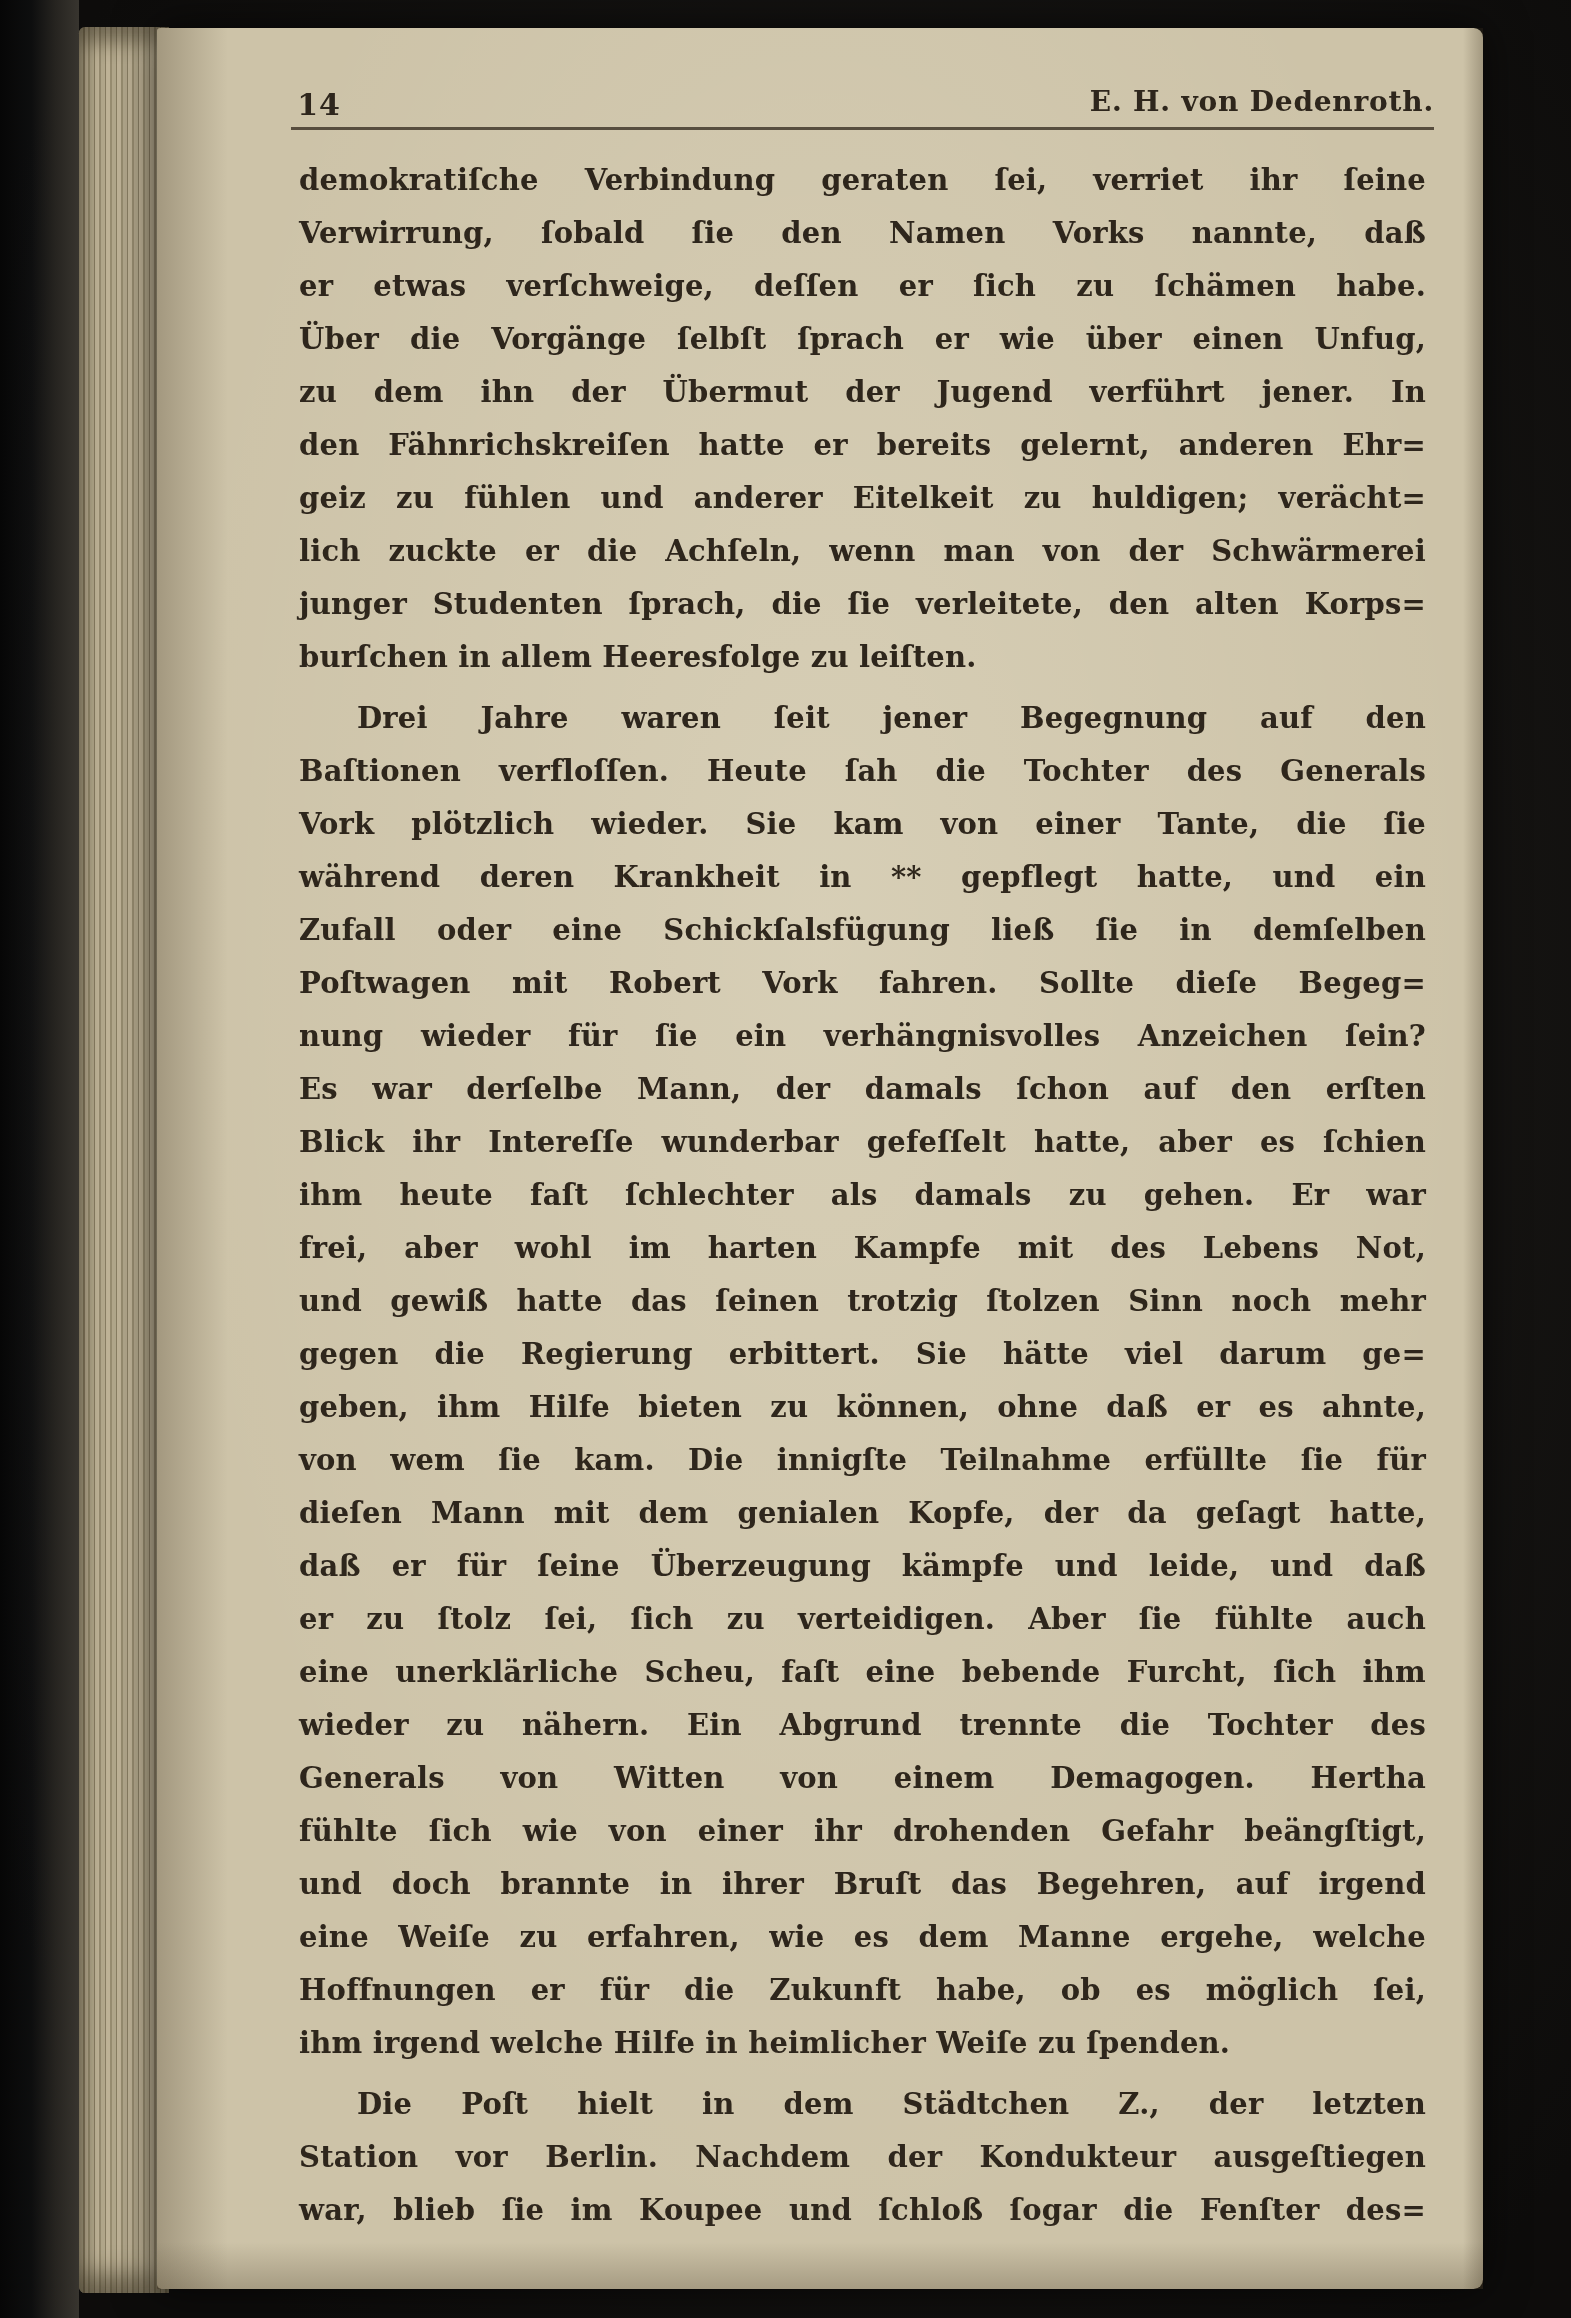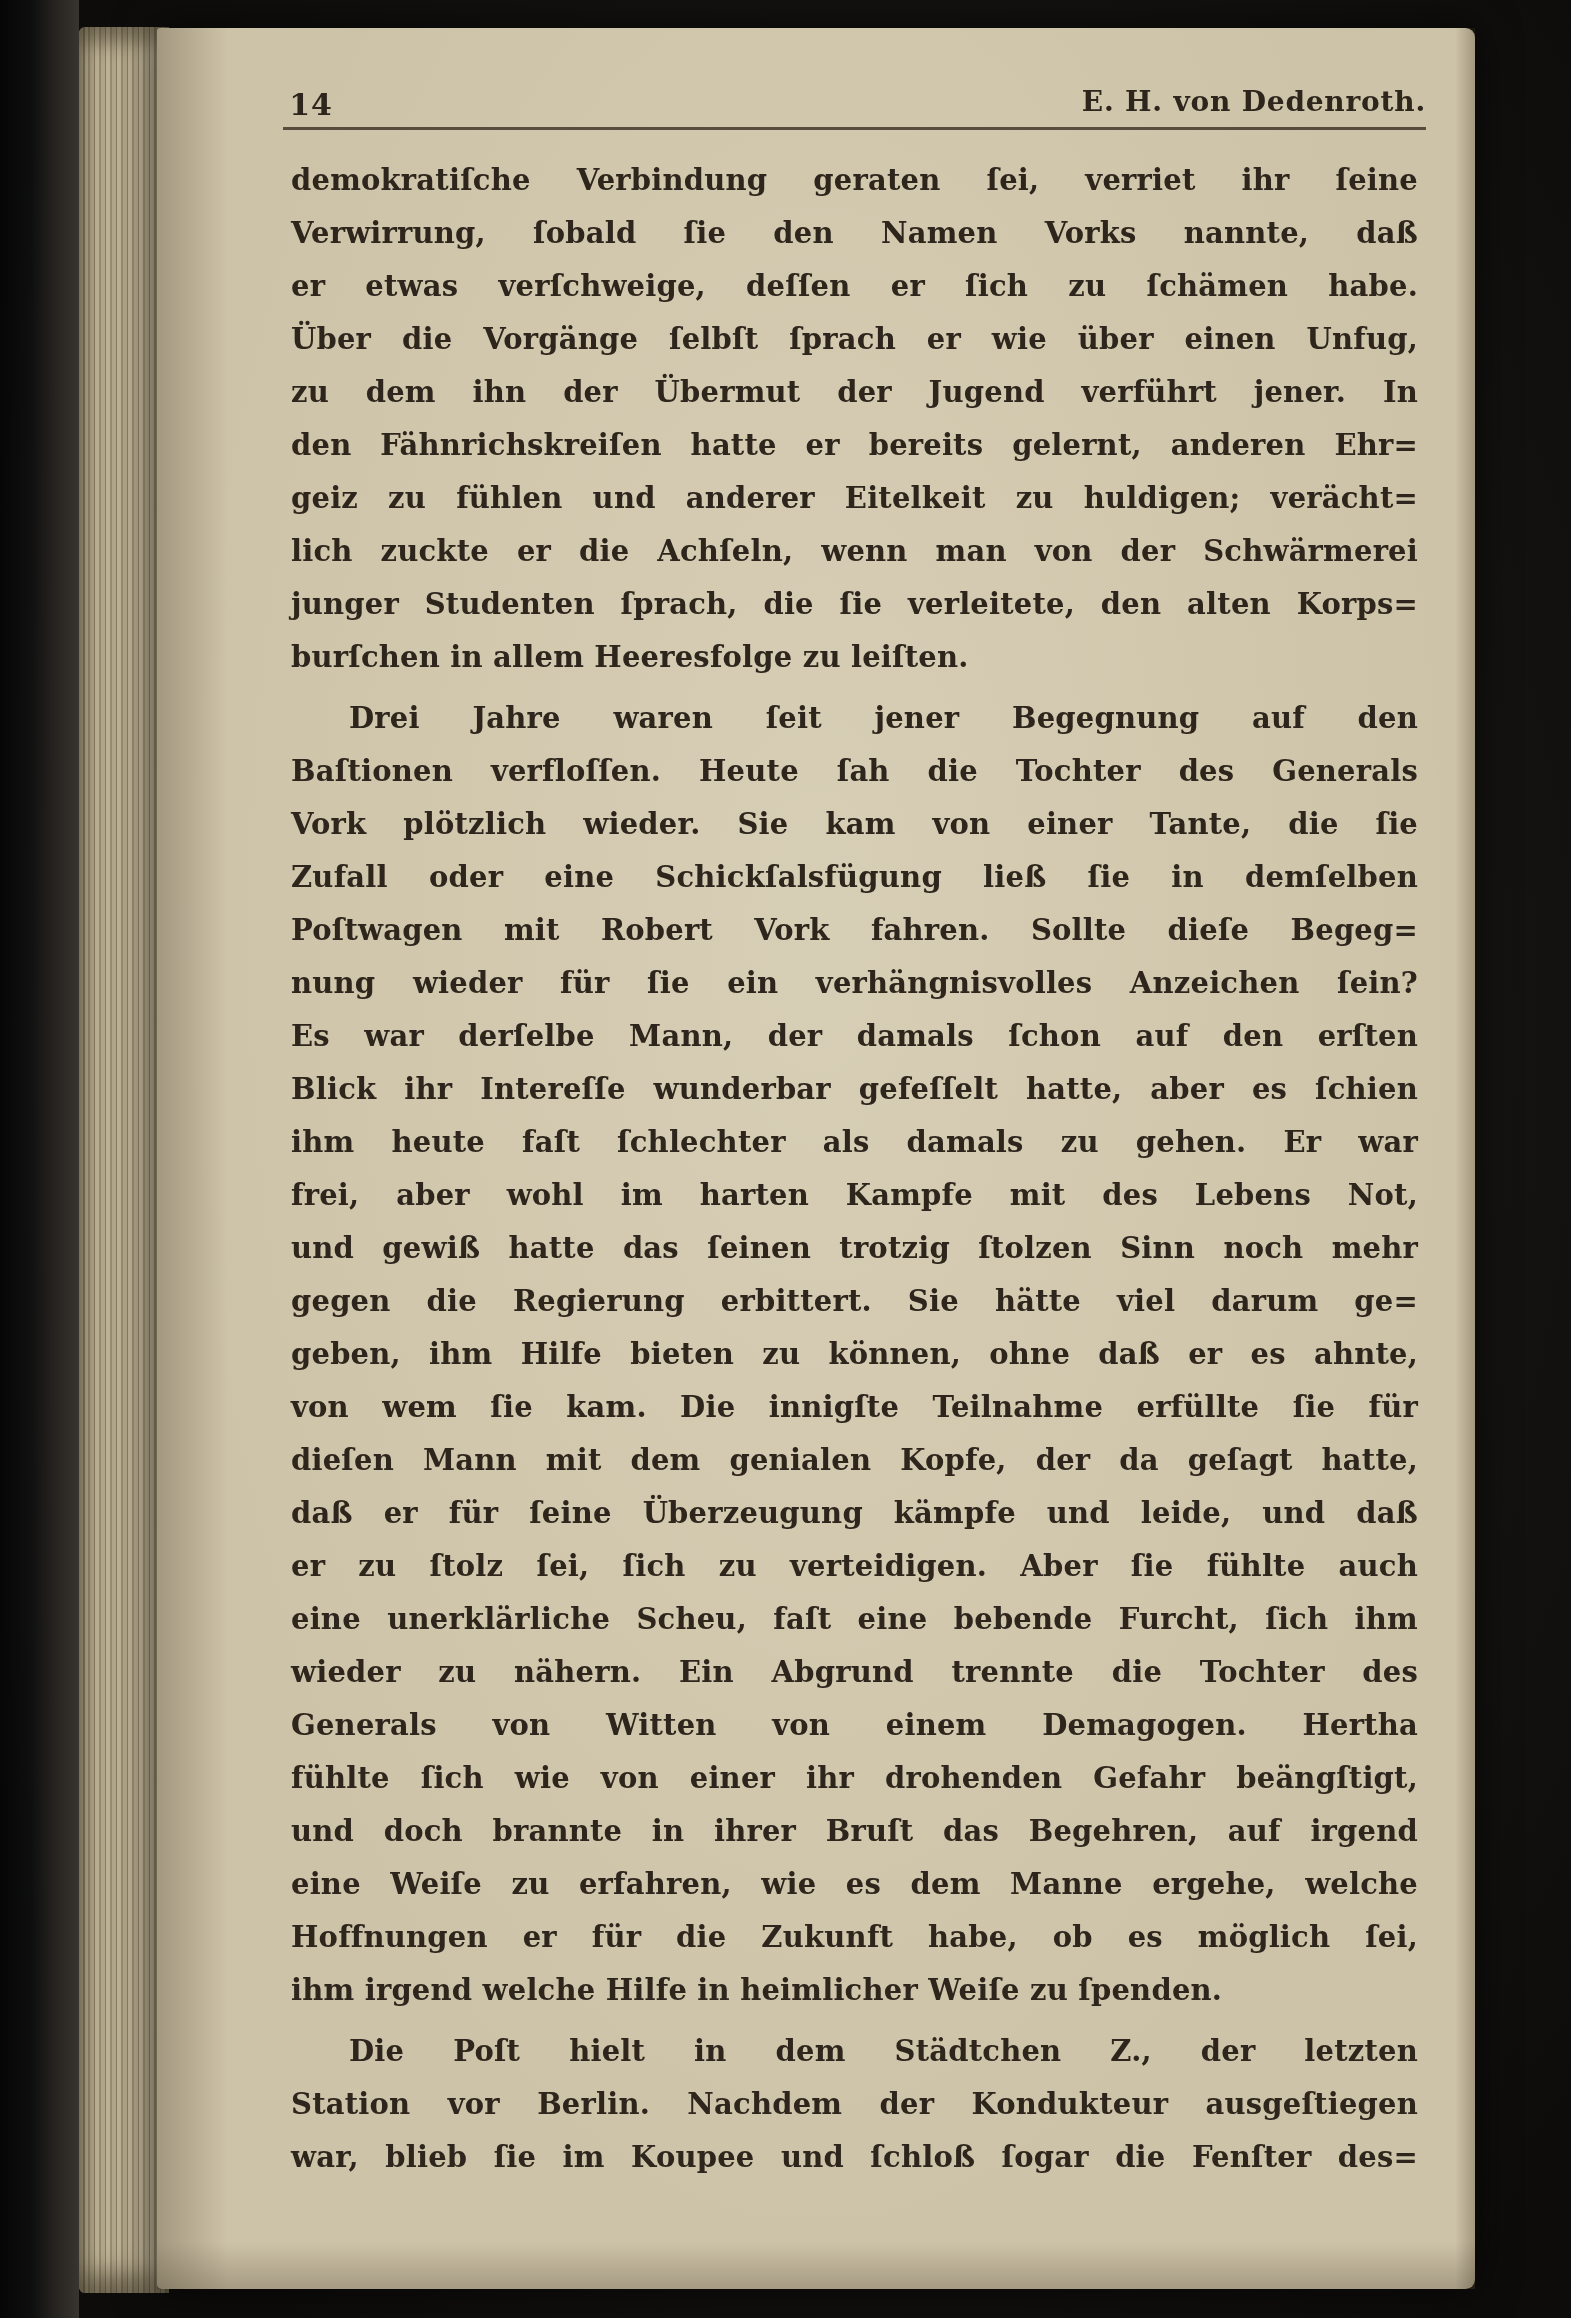--- a/index.html
+++ b/index.html
@@ -23,21 +23,21 @@
     background:repeating-linear-gradient(90deg,
       #b2a78b 0 3.9px,#887d62 3.9px 5.5px,#bfb397 5.5px 9.4px,#978c70 9.4px 11px);
     border-radius:6.3px 0 0 6.3px;
     box-shadow:inset 0 15.7px 19.6px rgba(40,33,20,.45), inset 0 -19.6px 23.6px rgba(40,33,20,.5);}
   
   .page{position:absolute;left:157px;top:28px;width:1318px;height:2261px;
     background:
       radial-gradient(ellipse at 50% 40%, rgba(255,252,238,.20), rgba(0,0,0,0) 70%),
       var(--paper);
     border-radius:3.1px 9.4px 9.4px 4.7px;
-    box-shadow:0 0 43px rgba(0,0,0,.65);}
+    box-shadow:0 0 43px rgba(0,0,0,.65);padding-left:8px;}
   .page .curve-left{position:absolute;left:0;top:0;width:71px;height:100%;
     background:linear-gradient(90deg, rgba(74,61,40,.32), rgba(74,61,40,0));pointer-events:none;}
   .page .curve-bottom{position:absolute;left:0;bottom:0;width:100%;height:47px;
     background:linear-gradient(0deg, rgba(64,53,34,.28), rgba(64,53,34,0));pointer-events:none;}
   .page .curve-right{position:absolute;right:0;top:0;width:20.4px;height:100%;
     background:linear-gradient(270deg, rgba(64,53,34,.30), rgba(64,53,34,0));pointer-events:none;}
 
   .content{position:relative;padding:57px 49px 0 126px;color:var(--ink);}
   header{position:relative;height:42px;}
   .pagenum{position:absolute;left:6.3px;top:1.6px;font-size:30px;font-weight:700;letter-spacing:0.8px;}
@@ -84,20 +84,21 @@
             <div class="line">den Fähnrichskreiſen hatte er bereits gelernt, anderen Ehr=</div>
             <div class="line">geiz zu fühlen und anderer Eitelkeit zu huldigen; verächt=</div>
             <div class="line">lich zuckte er die Achſeln, wenn man von der Schwärmerei</div>
             <div class="line">junger Studenten ſprach, die ſie verleitete, den alten Korps=</div>
             <div class="line endline">burſchen in allem Heeresfolge zu leiſten.</div>
           </div>
           <div class="para">
             <div class="line indent">Drei Jahre waren ſeit jener Begegnung auf den</div>
             <div class="line">Baſtionen verfloſſen. Heute ſah die Tochter des Generals</div>
             <div class="line">Vork plötzlich wieder. Sie kam von einer Tante, die ſie</div>
+            <div class="line">während deren Krankheit in ** gepflegt hatte, und ein</div>
             <div class="line">Zufall oder eine Schickſalsfügung ließ ſie in demſelben</div>
             <div class="line">Poſtwagen mit Robert Vork fahren. Sollte dieſe Begeg=</div>
             <div class="line">nung wieder für ſie ein verhängnisvolles Anzeichen ſein?</div>
             <div class="line">Es war derſelbe Mann, der damals ſchon auf den erſten</div>
             <div class="line">Blick ihr Intereſſe wunderbar gefeſſelt hatte, aber es ſchien</div>
             <div class="line">ihm heute faſt ſchlechter als damals zu gehen. Er war</div>
             <div class="line">frei, aber wohl im harten Kampfe mit des Lebens Not,</div>
             <div class="line">und gewiß hatte das ſeinen trotzig ſtolzen Sinn noch mehr</div>
             <div class="line">gegen die Regierung erbittert. Sie hätte viel darum ge=</div>
             <div class="line">geben, ihm Hilfe bieten zu können, ohne daß er es ahnte,</div>

